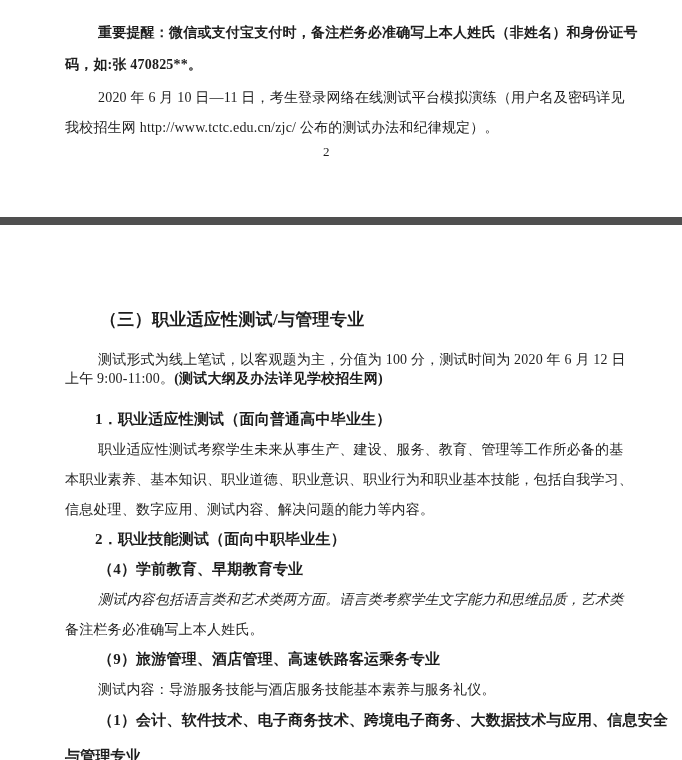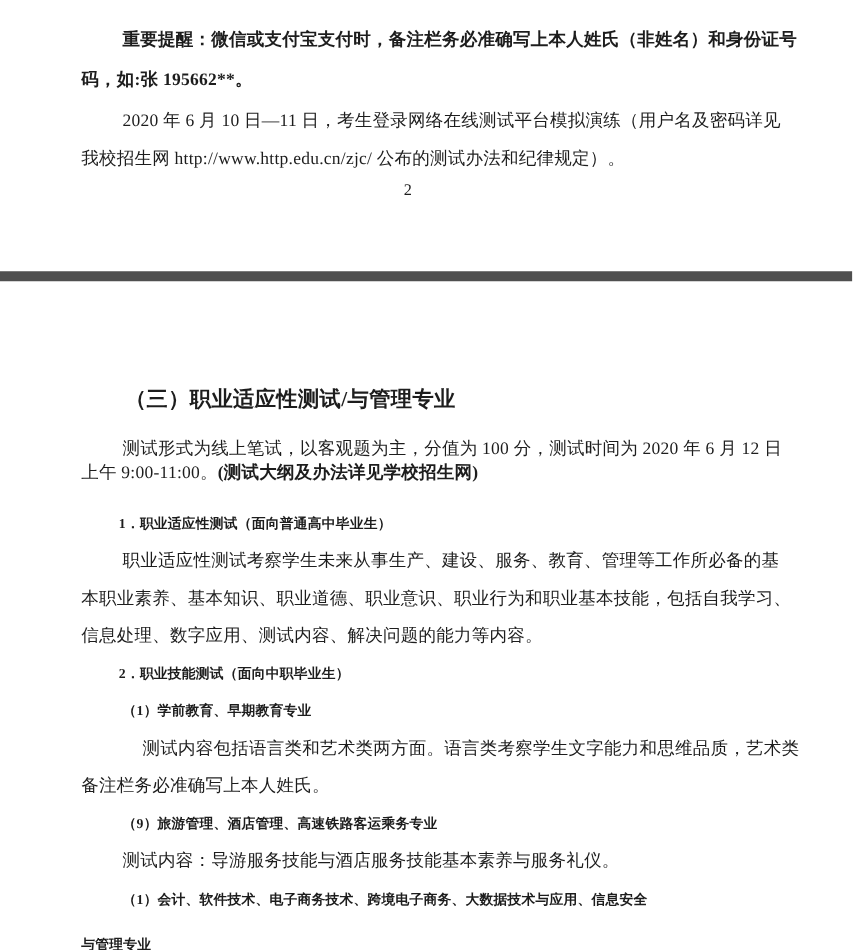--- a/index.html
+++ b/index.html
@@ -15,41 +15,41 @@
   }
   .ln {
     position: absolute;
     white-space: nowrap;
     font-size: 14px;
     line-height: 20px;
     letter-spacing: 0.2px;
   }
   .b { font-weight: bold; }
   .section-h { font-size: 17px; letter-spacing: 0.3px; }
-  .item-h { font-size: 11px; }
+  .item-h { font-size: 15px; }
   .pagenum { font-size: 13px; }
   .separator {
     position: absolute;
     left: 0;
     top: 201px;
     width: 682px;
     height: 8px;
     background: #4f4f4f;
   }
 </style>
 </head>
 <body>
 
 <div id="screen">
 
   <div>
     <div class="ln b" style="left:98px; top:7px;">重要提醒：微信或支付宝支付时，备注栏务必准确写上本人姓氏（非姓名）和身份证号</div>
-    <div class="ln b" style="left:65px; top:39px;">码，如:张 195662**。</div>
+    <div class="ln b" style="left:65px; top:39px;">码，如:张 470825**。</div>
     <div class="ln" style="left:98px; top:72px;">2020 年 6 月 10 日—11 日，考生登录网络在线测试平台模拟演练（用户名及密码详见</div>
-    <div class="ln" style="left:65px; top:102px;">我校招生网 http://www.http.edu.cn/zjc/ 公布的测试办法和纪律规定）。</div>
+    <div class="ln" style="left:65px; top:102px;">我校招生网 http://www.tctc.edu.cn/zjc/ 公布的测试办法和纪律规定）。</div>
     <div class="ln pagenum" style="left:323px; top:126px;">2</div>
   </div>
 
   <div class="separator"></div>
 
   <div>
     <div class="ln b section-h" style="left:100px; top:294px;">（三）职业适应性测试/与管理专业</div>
 
     <div class="ln" style="left:98px; top:334px;">测试形式为线上笔试，以客观题为主，分值为 100 分，测试时间为 2020 年 6 月 12 日</div>
 
@@ -58,22 +58,22 @@
     </div>
 
     <div class="ln b item-h" style="left:95px; top:393px;">1．职业适应性测试（面向普通高中毕业生）</div>
 
     <div class="ln" style="left:98px; top:424px;">职业适应性测试考察学生未来从事生产、建设、服务、教育、管理等工作所必备的基</div>
     <div class="ln" style="left:65px; top:454px;">本职业素养、基本知识、职业道德、职业意识、职业行为和职业基本技能，包括自我学习、</div>
     <div class="ln" style="left:65px; top:484px;">信息处理、数字应用、测试内容、解决问题的能力等内容。</div>
 
     <div class="ln b item-h" style="left:95px; top:513px;">2．职业技能测试（面向中职毕业生）</div>
 
-    <div class="ln b item-h" style="left:98px; top:543px;">（1）学前教育、早期教育专业</div>
-    <div class="ln" style="left:114px; top:574px;">测试内容包括语言类和艺术类两方面。语言类考察学生文字能力和思维品质，艺术类</div>
+    <div class="ln b item-h" style="left:98px; top:543px;">（4）学前教育、早期教育专业</div>
+    <div class="ln" style="left:98px; top:574px;font-style:italic;">测试内容包括语言类和艺术类两方面。语言类考察学生文字能力和思维品质，艺术类</div>
     <div class="ln" style="left:65px; top:604px;">备注栏务必准确写上本人姓氏。</div>
 
     <div class="ln b item-h" style="left:98px; top:633px;">（9）旅游管理、酒店管理、高速铁路客运乘务专业</div>
     <div class="ln" style="left:98px; top:664px;">测试内容：导游服务技能与酒店服务技能基本素养与服务礼仪。</div>
 
     <div class="ln b item-h" style="left:98px; top:694px;">（1）会计、软件技术、电子商务技术、跨境电子商务、大数据技术与应用、信息安全</div>
     <div class="ln b item-h" style="left:65px; top:730px;">与管理专业</div>
   </div>
 
 </div>

